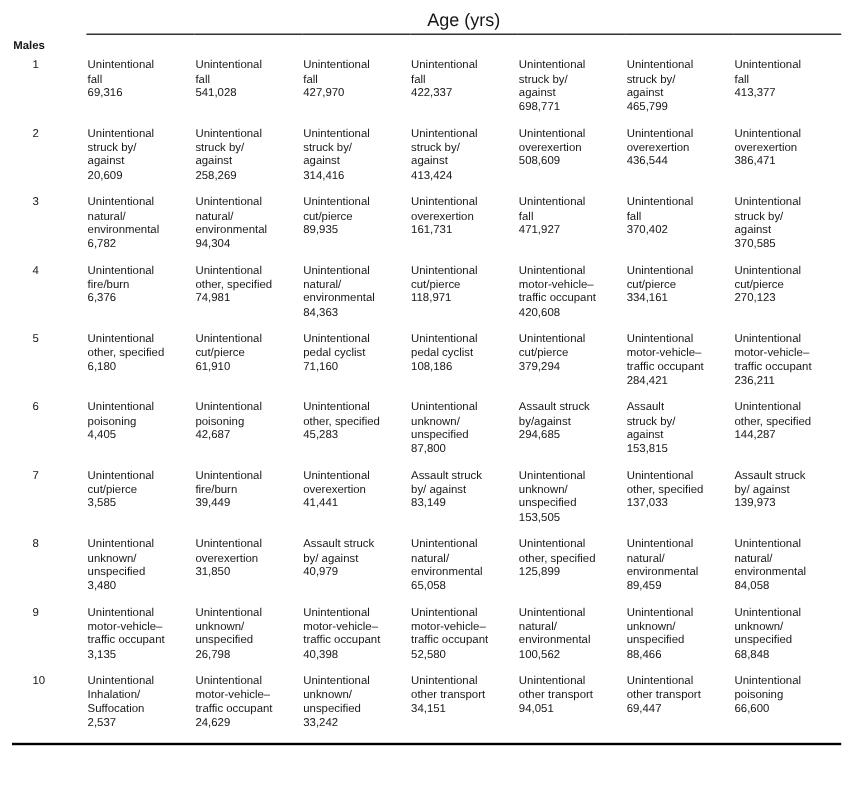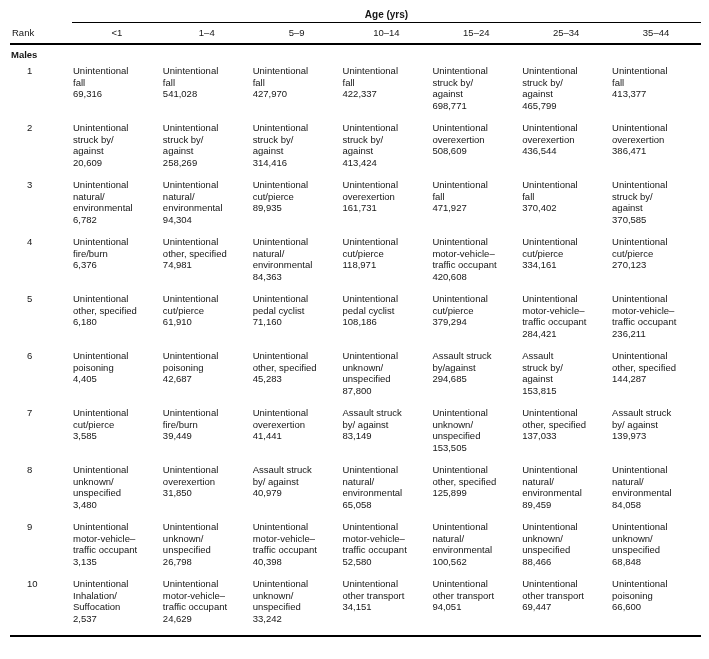--- a/index.html
+++ b/index.html
@@ -23,22 +23,22 @@
   }
 
   table.main {
     width: 100%;
     border-collapse: collapse;
     table-layout: fixed;
   }
   col.rankcol { width: 62px; }
 
   tr.age-row th {
-    font-weight: bold;
-    font-size: 10px;
+    font-weight: normal;
+    font-size: 15px;
     padding: 4px 0 2px 0;
   }
   th.age-span {
     text-align: center;
     border-bottom: 1px solid #000;
   }
   tr.colhead-row th {
     font-weight: normal;
     font-size: 9.5px;
     text-align: center;
@@ -92,30 +92,20 @@
         <col>
         <col>
         <col>
         <col>
     </colgroup>
     <thead>
       <tr class="age-row">
         <th></th>
         <th class="age-span" colspan="7">Age (yrs)</th>
       </tr>
-      <tr class="colhead-row">
-        <th class="rank-h">Rank</th>
-        <th>&lt;1</th>
-        <th>1–4</th>
-        <th>5–9</th>
-        <th>10–14</th>
-        <th>15–24</th>
-        <th>25–34</th>
-        <th>35–44</th>
-      </tr>
     </thead>
     <tbody>
       <tr>
         <td class="section" colspan="8">Males</td>
       </tr>
 
       <tr>
         <td class="rank">1</td>
         <td class="cell">Unintentional
 fall

